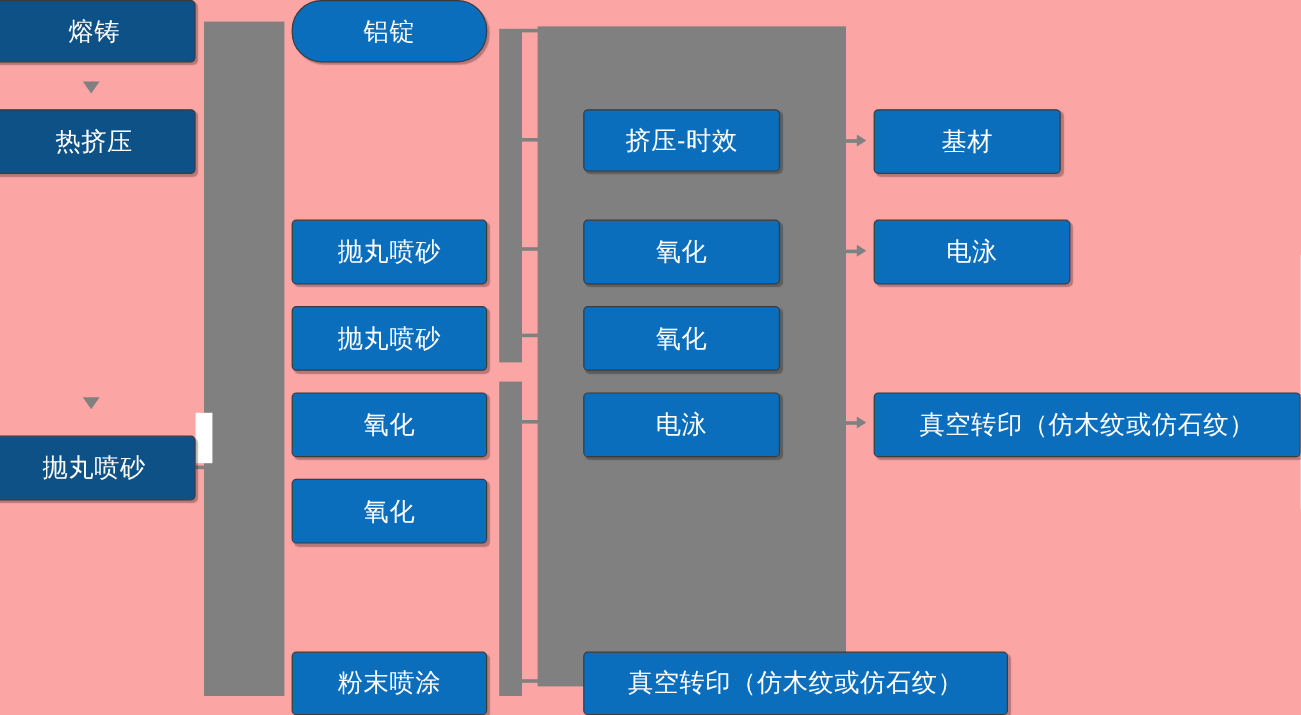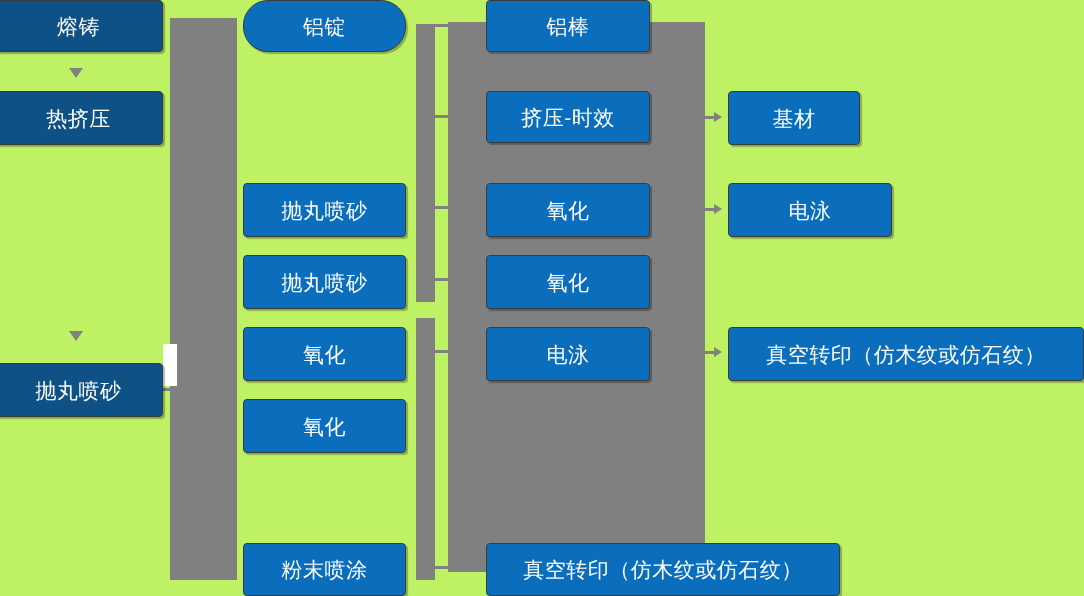--- a/index.html
+++ b/index.html
@@ -7,21 +7,21 @@
     padding: 0;
     background: #ffffff;
   }
   body {
     font-family: "Liberation Sans", "DejaVu Sans", sans-serif;
   }
   #canvas {
     position: relative;
     width: 1084px;
     height: 596px;
-    background: #bef264;
+    background: #fca5a5;
     overflow: hidden;
   }
   
   .gray {
     position: absolute;
     background: #808080;
   }
   .gray-line {
     position: absolute;
     background: #808080;
@@ -139,40 +139,37 @@
   <div class="node light" style="left:243px; top:327px; width:163px; height:54px;">
     <span>氧化</span>
   </div>
   <div class="node light" style="left:243px; top:399px; width:163px; height:54px;">
     <span>氧化</span>
   </div>
   <div class="node light" style="left:243px; top:543px; width:163px; height:53px;">
     <span>粉末喷涂</span>
   </div>
 
-  <div class="node light" style="left:486px; top:0px; width:164px; height:52px;">
-    <span>铝棒</span>
-  </div>
   <div class="node light" style="left:486px; top:91px; width:164px; height:52px;">
     <span>挤压-时效</span>
   </div>
   <div class="node light" style="left:486px; top:183px; width:164px; height:54px;">
     <span>氧化</span>
   </div>
   <div class="node light" style="left:486px; top:255px; width:164px; height:54px;">
     <span>氧化</span>
   </div>
   <div class="node light" style="left:486px; top:327px; width:164px; height:54px;">
     <span>电泳</span>
   </div>
   <div class="node light" style="left:486px; top:543px; width:354px; height:53px;">
     <span>真空转印（仿木纹或仿石纹）</span>
   </div>
 
-  <div class="node light" style="left:728px; top:91px; width:132px; height:54px;">
+  <div class="node light" style="left:728px; top:91px; width:156px; height:54px;">
     <span>基材</span>
   </div>
   <div class="node light" style="left:728px; top:183px; width:164px; height:54px;">
     <span>电泳</span>
   </div>
   <div class="node light" style="left:728px; top:327px; width:356px; height:54px;">
     <span>真空转印（仿木纹或仿石纹）</span>
   </div>
 
 </div>

